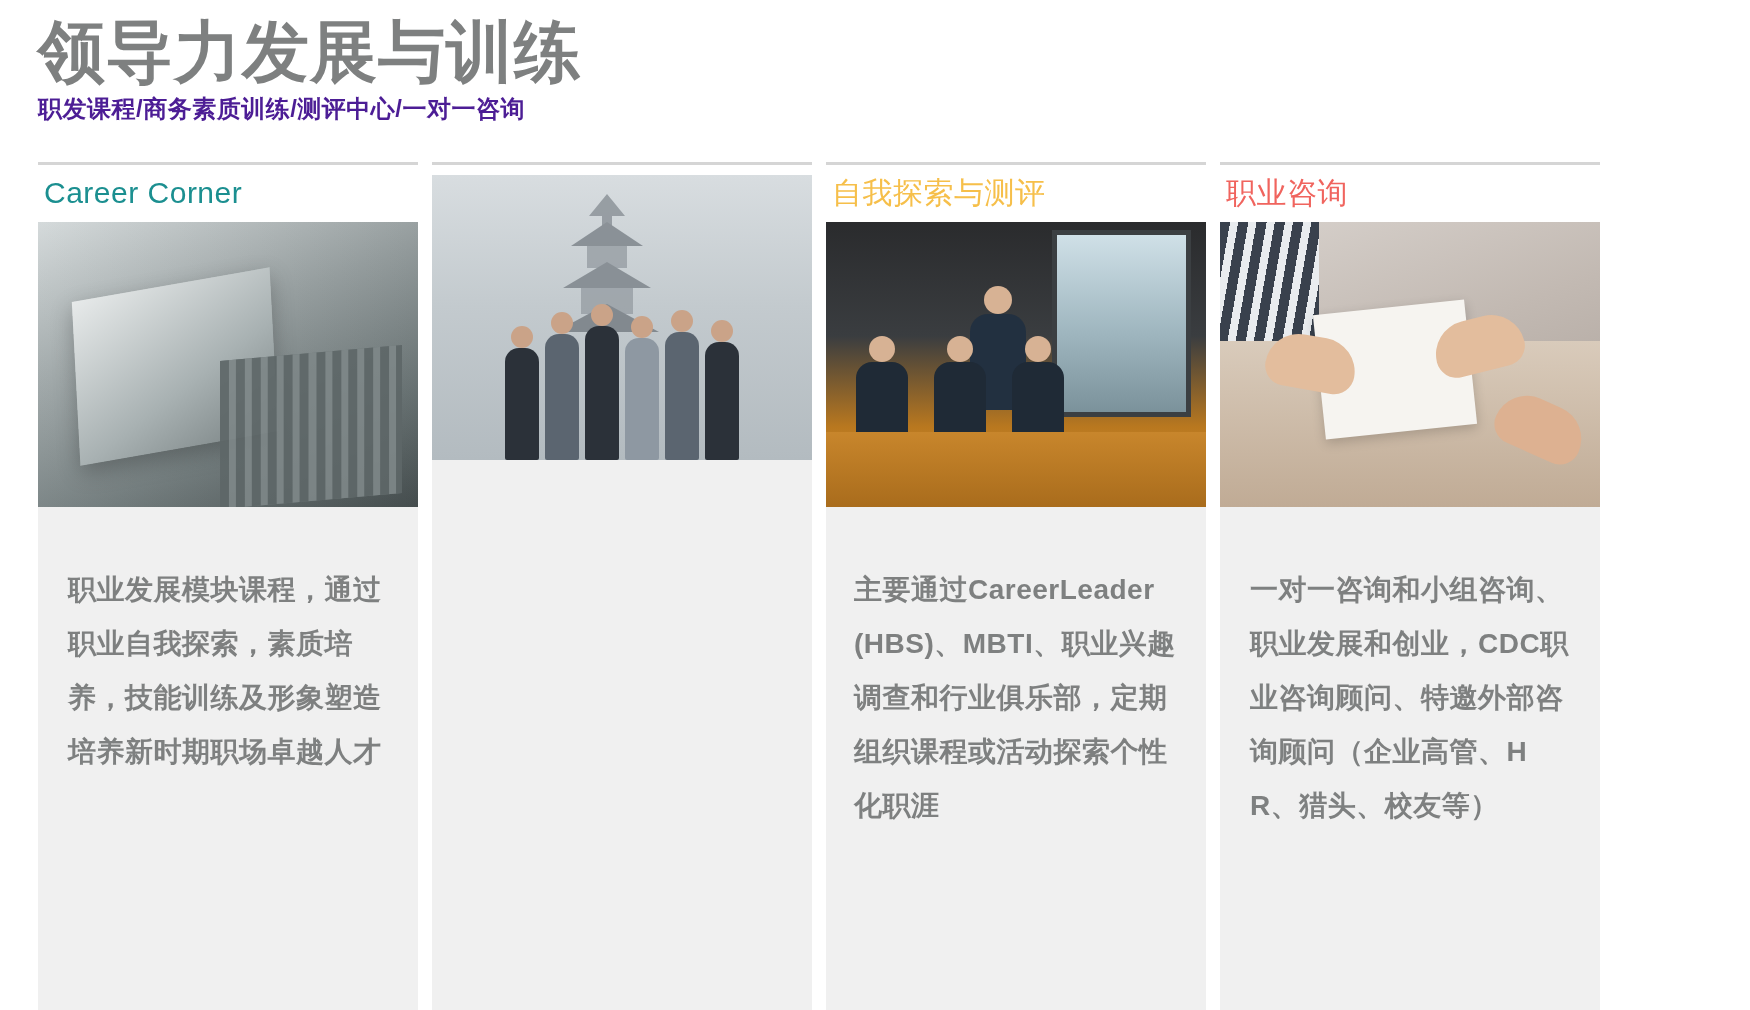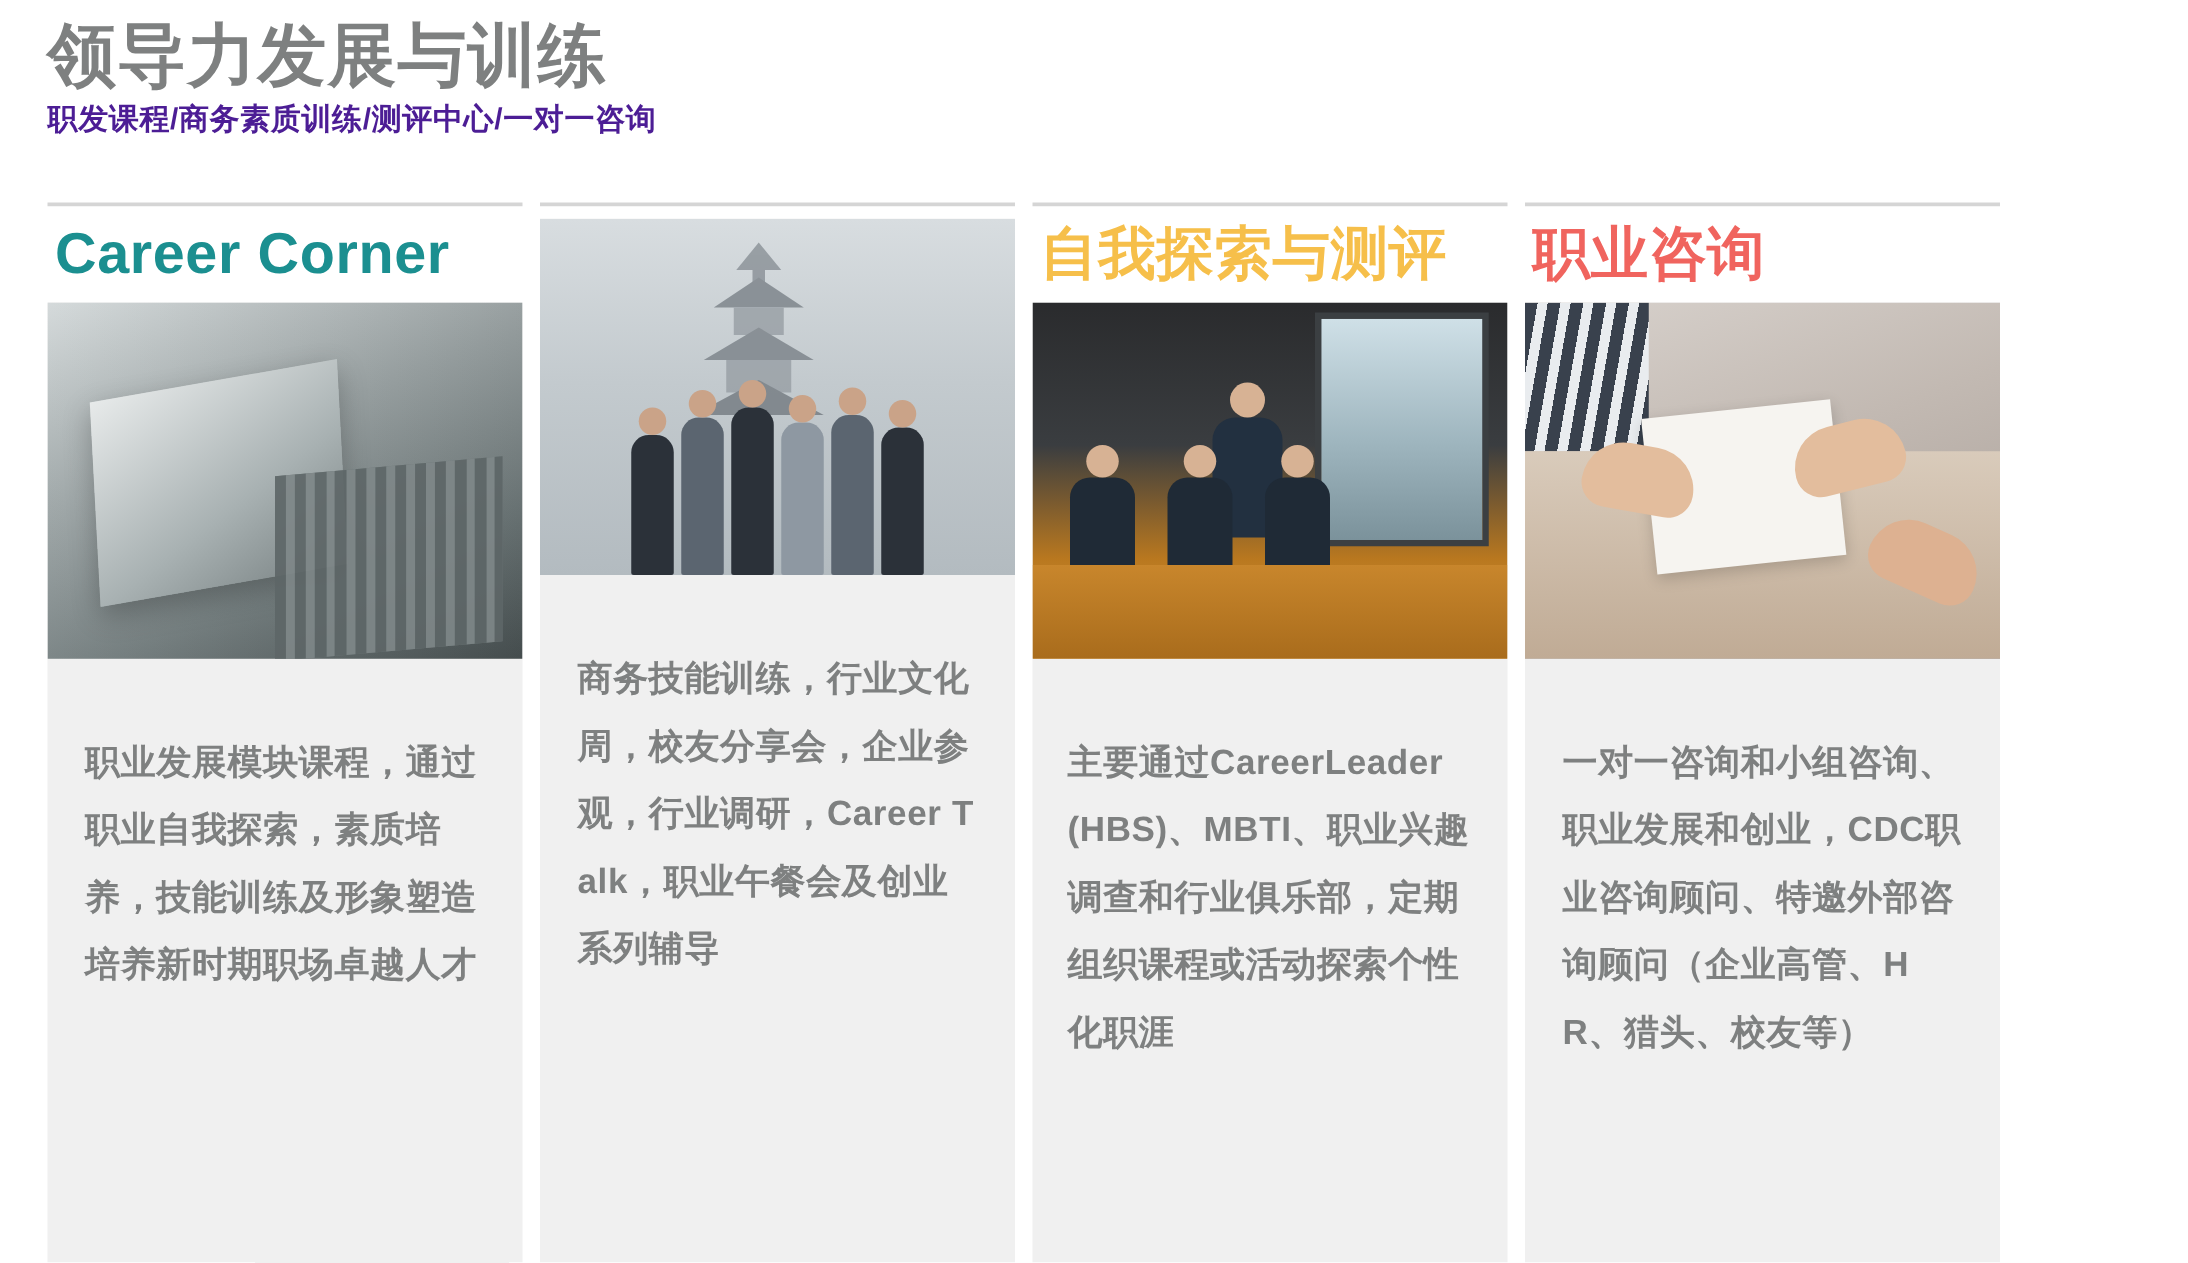--- a/index.html
+++ b/index.html
@@ -22,21 +22,21 @@
   }
 
   
   .header {
     position: absolute;
     left: 38px;
     top: 14px;
     width: 1500px;
   }
   .main-title {
-    font-size: 55px;
+    font-size: 67px;
     font-weight: 700;
     color: #7e8080;
     letter-spacing: 1px;
     line-height: 1.12;
     white-space: nowrap;
   }
   .sub-title {
     margin-top: 6px;
     font-size: 24px;
     font-weight: 700;
@@ -64,22 +64,22 @@
     flex-direction: column;
   }
   .col:last-child { margin-right: 16px; }
 
   .col-rule {
     height: 3px;
     background: #d5d5d5;
     width: 100%;
   }
   .col-title {
-    font-size: 46px;
-    font-weight: 700;
+    font-size: 30px;
+    font-weight: 400;
     letter-spacing: 0.5px;
     padding: 9px 6px 0 6px;
     line-height: 1.25;
     white-space: nowrap;
   }
   .c1 .col-title { color: #1b8f90; }
   .c2 .col-title { color: #7cbf5a; }
   .c3 .col-title { color: #f6bf4a; }
   .c4 .col-title { color: #f0645e; }
 
@@ -303,21 +303,20 @@
           </svg>
           <div class="people">
             <div class="person" style="height:112px"></div>
             <div class="person light" style="height:126px"></div>
             <div class="person" style="height:134px"></div>
             <div class="person pale" style="height:122px"></div>
             <div class="person light" style="height:128px"></div>
             <div class="person" style="height:118px"></div>
           </div>
         </div>
-        <div class="card-text">商务技能训练，行业文化周，校友分享会，企业参观，行业调研，Career Talk，职业午餐会及创业系列辅导</div>
       </div>
     </div>
 
     <div class="col c3">
       <div class="col-rule"></div>
       <div class="col-title">自我探索与测评</div>
       <div class="card">
         <div class="photo ph3">
           <div class="window"></div>
           <div class="stand"></div>

